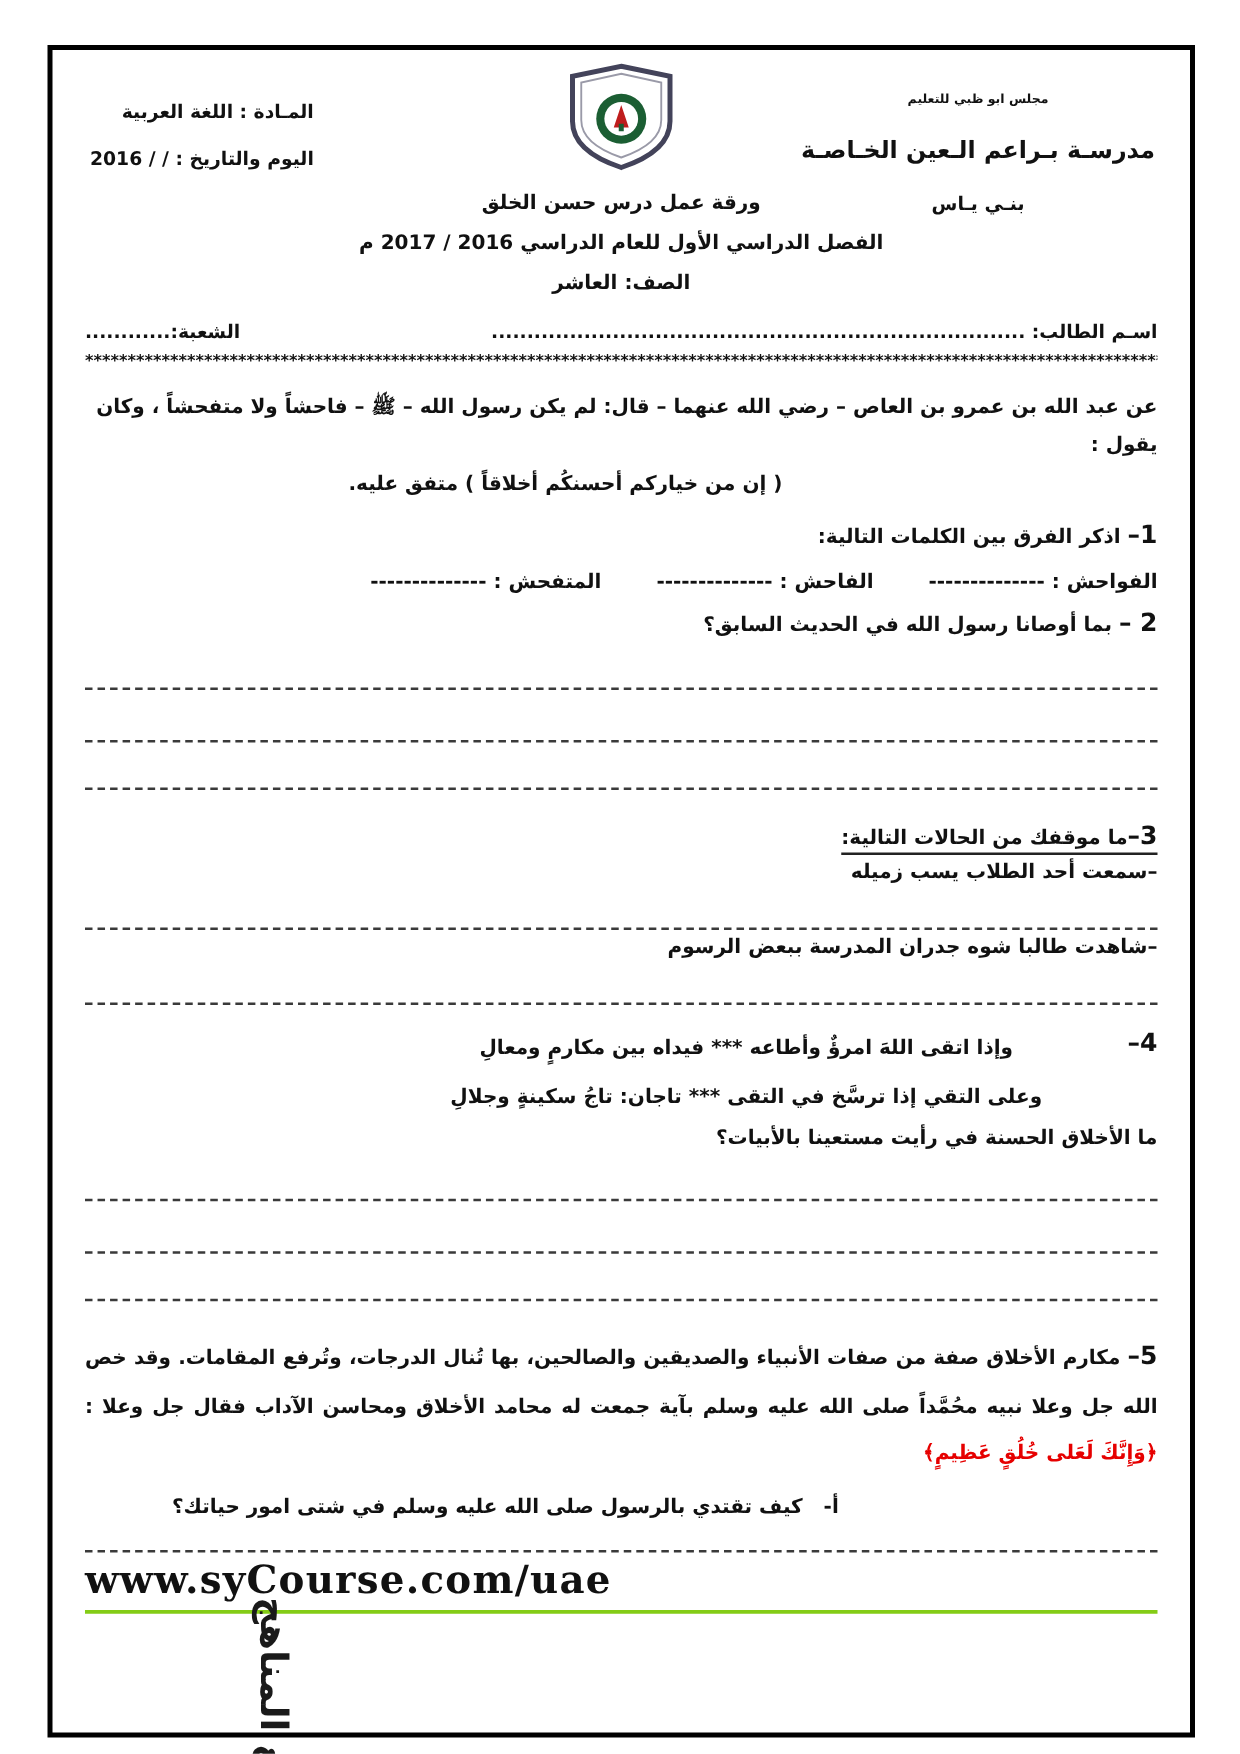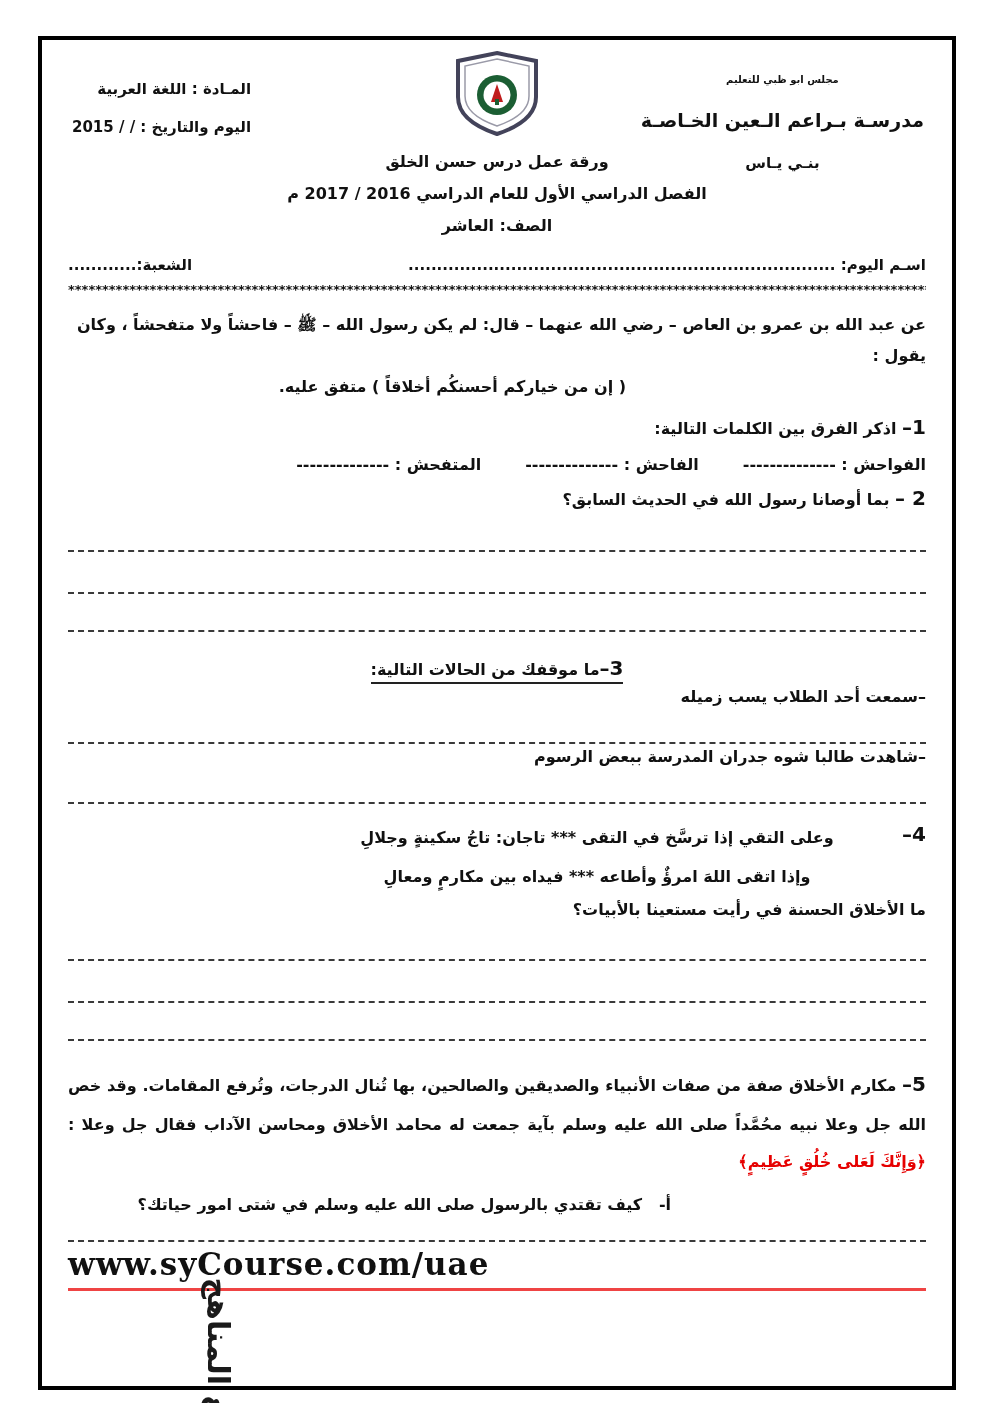--- a/index.html
+++ b/index.html
@@ -51,21 +51,21 @@
   .q4{position:relative;margin-top:14px;}
   .q4 .num{position:absolute;right:0;top:4px;}
   .poetry{text-align:center;padding-left:200px;font-size:16px;line-height:2.45;}
   .q4-question{margin-top:4px;font-size:16px;}
   .q5{margin-top:20px;font-size:16px;line-height:2.3;text-align:justify;}
   .verse-red{color:#e60000;}
   .sub-q{margin-top:14px;font-size:16px;padding-right:255px;}
   .footer-rule{
     margin-top:4px;
     direction:ltr;text-align:left;
-    border-bottom:3px solid #ef4444;
+    border-bottom:3px solid #84cc16;
     padding:0 0 6px 0;
   }
   .url{
     font-family:"DejaVu Serif",serif;
     font-size:31px;font-weight:bold;letter-spacing:1px;
   }
   .watermark{
     position:absolute;left:126px;top:1352px;width:184px;
     text-align:center;
     transform:rotate(90deg);
@@ -92,32 +92,32 @@
           <path d="M45 9 L77 16 L77 46 Q77 65 45 76 Q13 65 13 46 L13 16 Z" fill="#ffffff" stroke="#9a9aa8" stroke-width="1.5"></path>
           <circle cx="45" cy="45" r="20" fill="#1b5e33"></circle>
           <circle cx="45" cy="45" r="13.5" fill="#ffffff"></circle>
           <path d="M39 52 L45 34 L51 52 Z" fill="#bf1d1d"></path>
           <rect x="43" y="49" width="4" height="6" fill="#1b5e33"></rect>
         </svg>
       </div>
 
       <div class="hdr-left">
         <div class="subject">المـادة  :  اللغة العربية</div>
-        <div class="date">اليوم والتاريخ :       /       /  2015</div>
+        <div class="date">اليوم والتاريخ :       /       /  2016</div>
       </div>
 
       <div class="titles">
         <div>ورقة عمل درس حسن الخلق</div>
         <div>الفصل الدراسي الأول للعام الدراسي 2016 / 2017 م</div>
         <div>الصف: العاشر</div>
       </div>
     </div>
 
     <div class="name-row">
-      <span>اسـم اليوم: ...........................................................................</span>
+      <span>اسـم الطالب: ...........................................................................</span>
       <span>الشعبة:............</span>
     </div>
 
     <div class="stars">**************************************************************************************************************************************************</div>
 
     <div class="hadith">
       <div>عن عبد الله بن عمرو بن العاص – رضي الله عنهما – قال: لم يكن رسول الله – ﷺ – فاحشاً ولا متفحشاً ، وكان يقول :</div>
       <div class="h2">( إن من خياركم أحسنكُم أخلاقاً ) متفق عليه.</div>
     </div>
 
@@ -141,35 +141,35 @@
     </div>
 
     <div class="qhead">
       <span class="num">2 –</span>
       <span>بما أوصانا رسول الله في الحديث السابق؟</span>
     </div>
     <div class="answer-line"></div>
     <div class="answer-line"></div>
     <div class="answer-line short"></div>
 
-    <div class="qhead" style="margin-top:24px;text-align:center;">
+    <div class="qhead" style="margin-top:24px;">
       <span class="u-line">
         <span class="num">3–</span><span>ما موقفك من الحالات التالية:</span>
       </span>
     </div>
     <div class="case-line">–سمعت أحد الطلاب يسب زميله</div>
     <div class="answer-line short"></div>
     <div class="case-line">–شاهدت طالبا شوه جدران المدرسة ببعض الرسوم</div>
     <div class="answer-line short"></div>
 
     <div class="q4">
       <span class="num">4–</span>
       <div class="poetry">
+        <div>وإذا اتقى اللهَ امرؤٌ وأطاعه *** فيداه بين مكارمٍ ومعالِ</div>
         <div>وعلى التقي إذا ترسَّخ في التقى *** تاجان: تاجُ سكينةٍ وجلالِ</div>
-        <div>وإذا اتقى اللهَ امرؤٌ وأطاعه *** فيداه بين مكارمٍ ومعالِ</div>
       </div>
       <div class="q4-question">ما الأخلاق الحسنة في رأيت مستعينا بالأبيات؟</div>
     </div>
     <div class="answer-line"></div>
     <div class="answer-line"></div>
     <div class="answer-line short"></div>
 
     <div class="q5">
       <span class="num">5–</span>
       <span>مكارم الأخلاق صفة من صفات الأنبياء والصديقين والصالحين، بها تُنال الدرجات، وتُرفع المقامات. وقد خص الله جل وعلا  نبيه محُمَّداً صلى الله عليه وسلم بآية جمعت له محامد الأخلاق ومحاسن الآداب فقال جل وعلا :</span>

